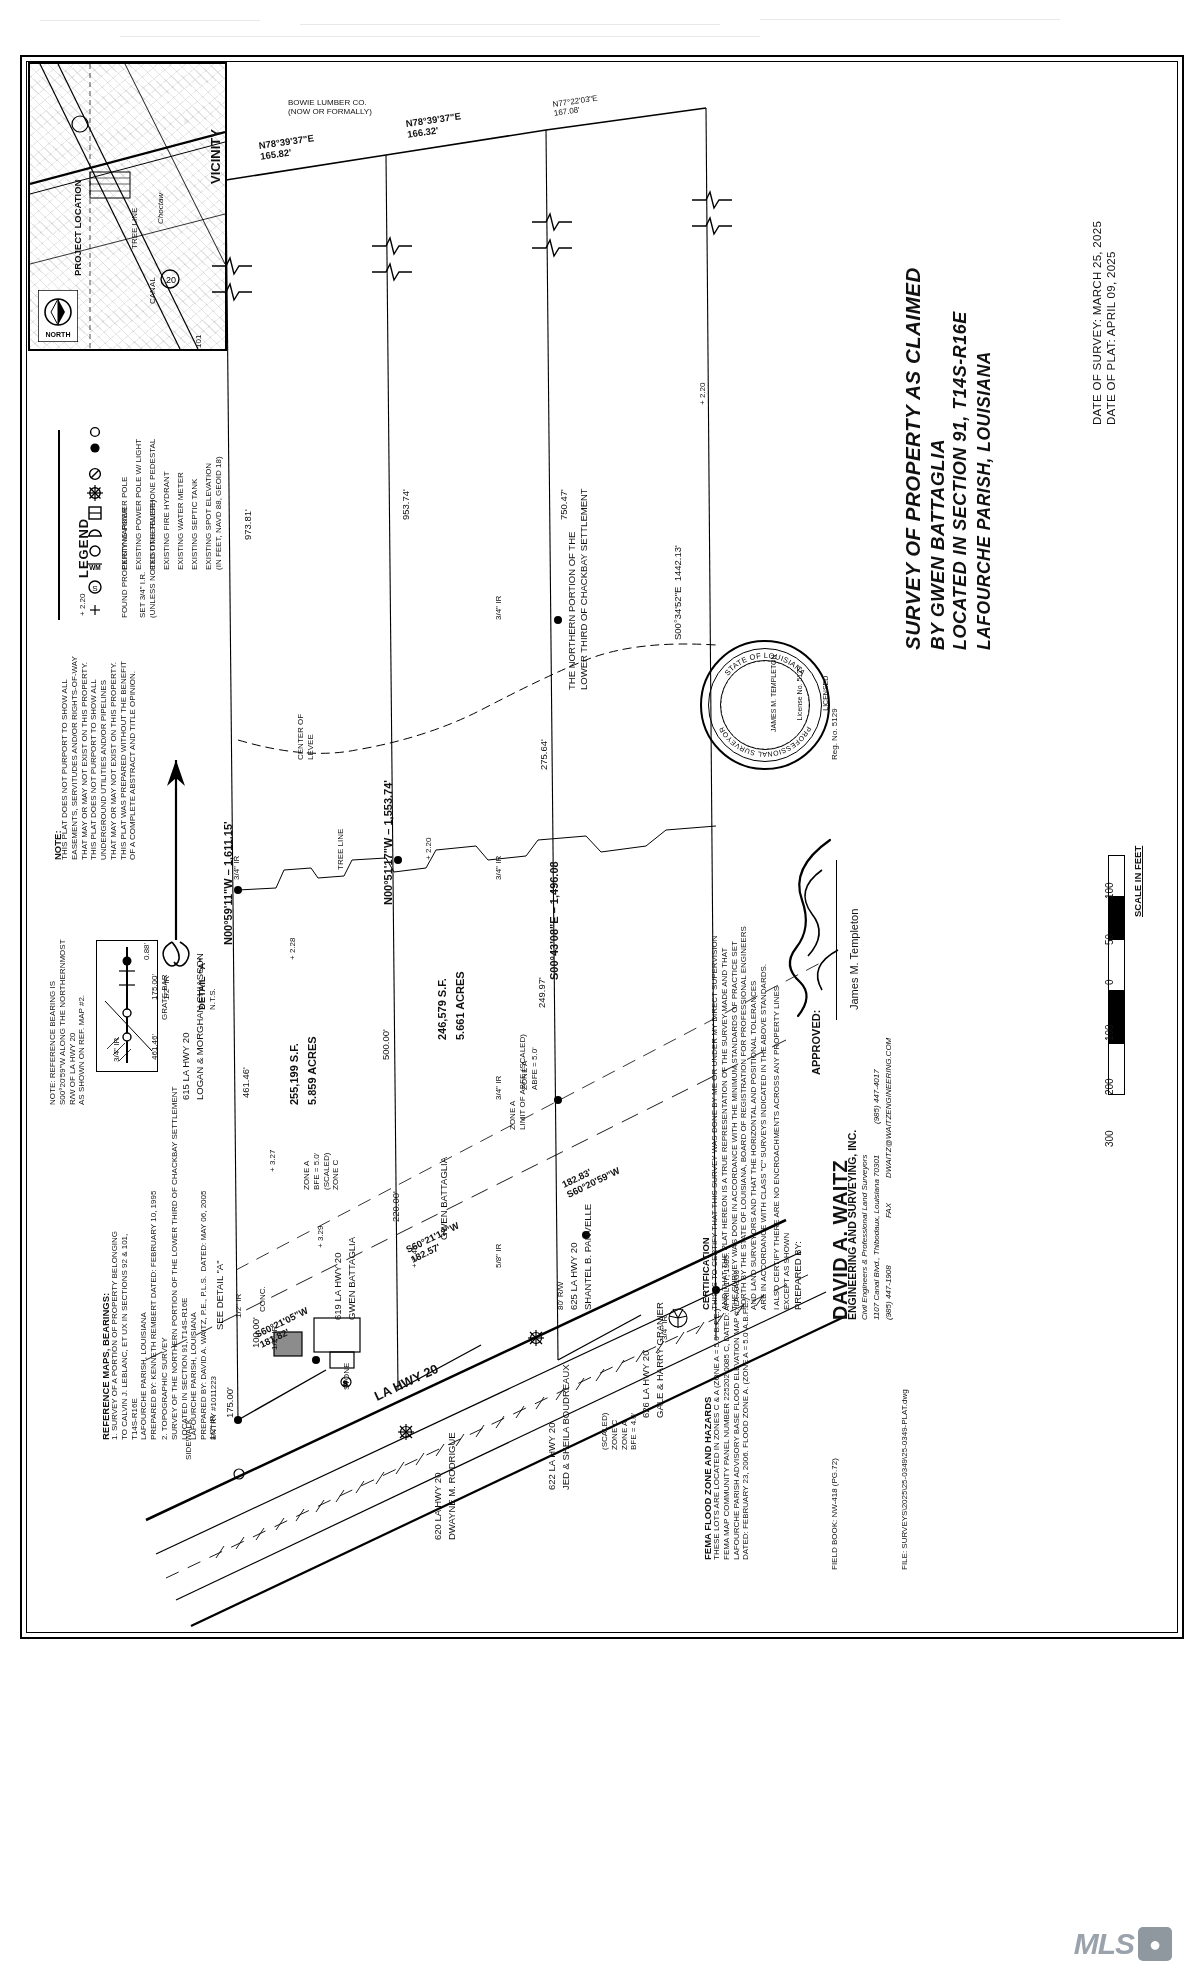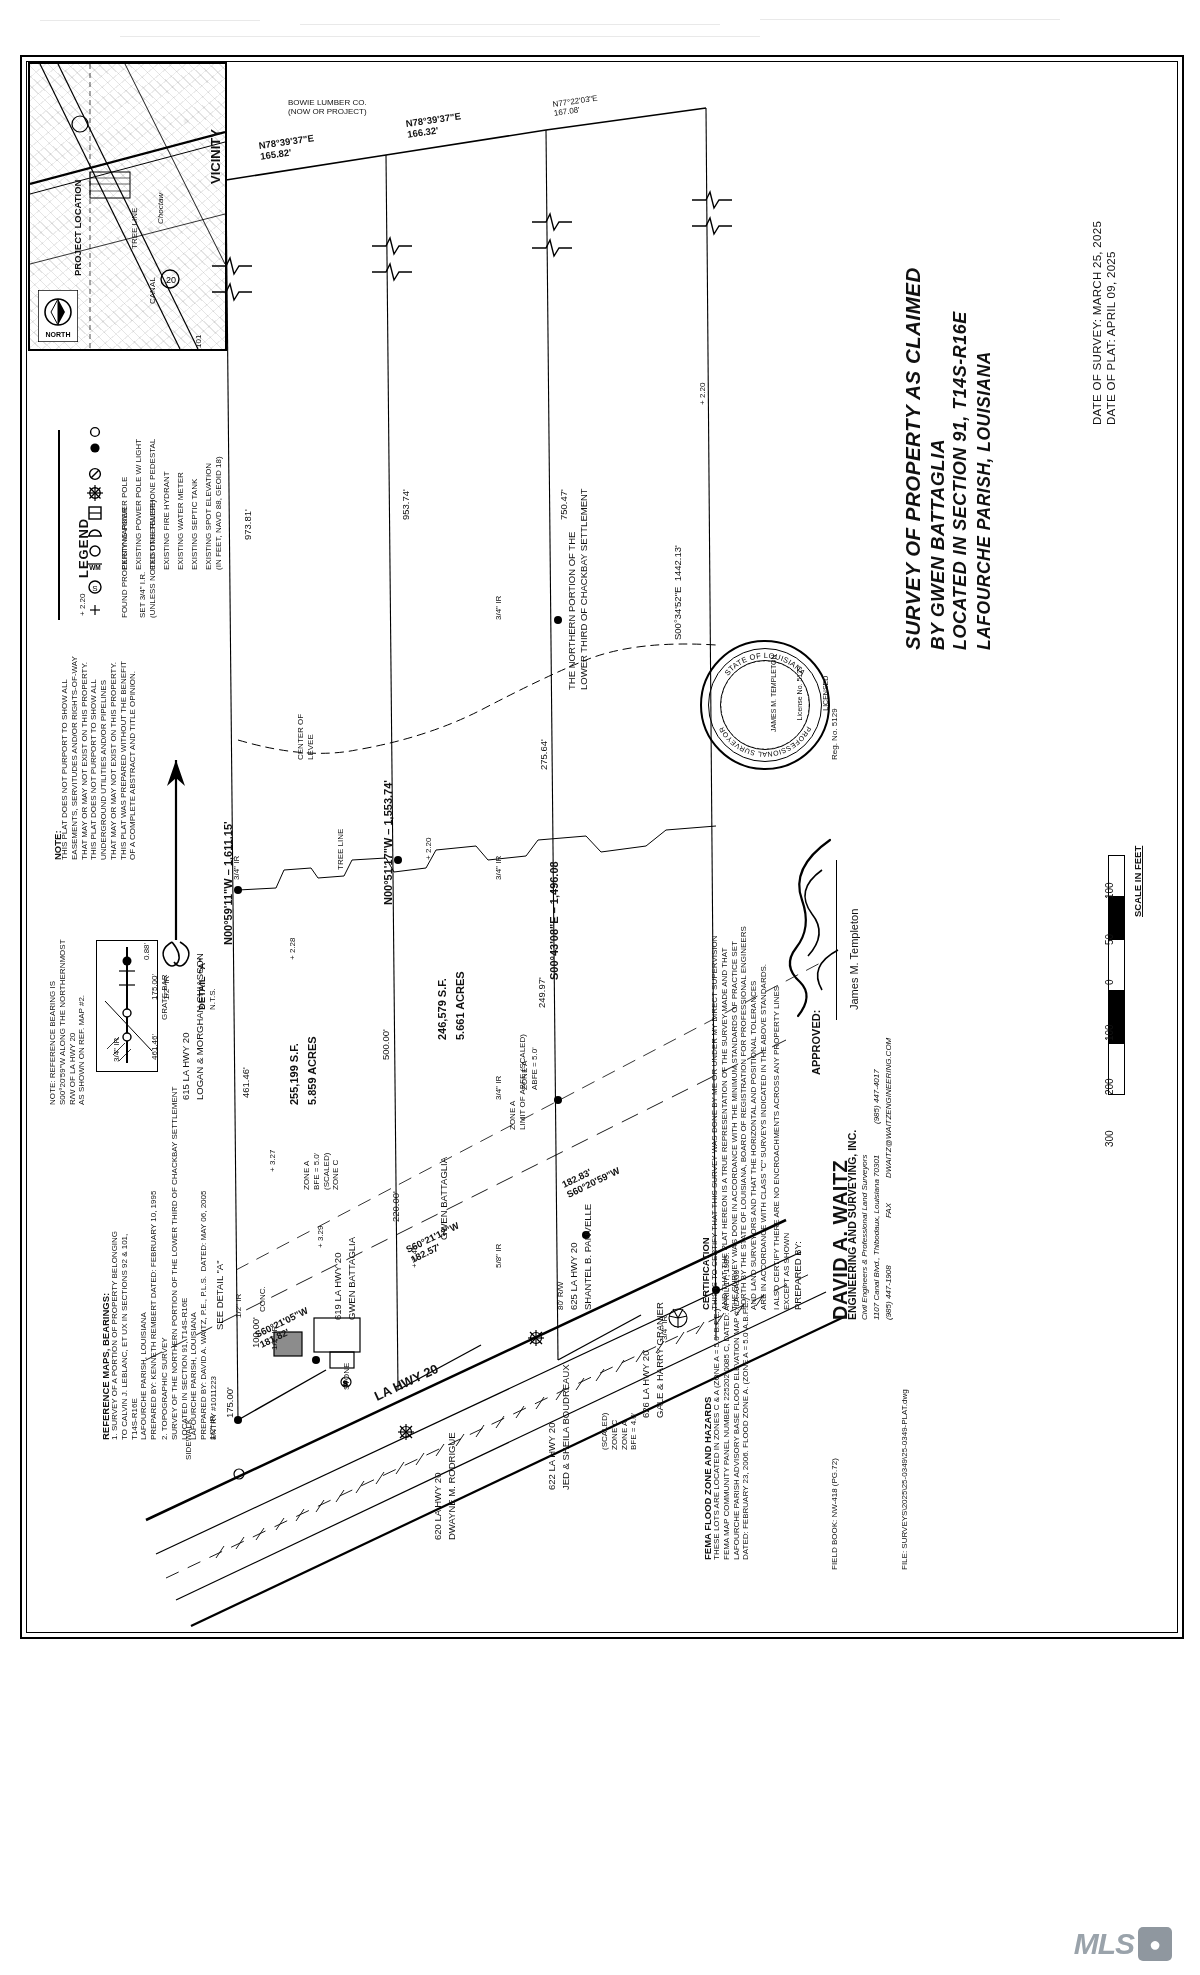--- a/index.html
+++ b/index.html
@@ -369,21 +369,21 @@
     <div>N78°39'37"E</div>
     <div>166.32'</div>
   </div>
   <div style="position:absolute;left:552px;top:100px;transform:rotate(-8deg);transform-origin:0 0" class="xs">
     <div>N77°22'03"E</div>
     <div>167.08'</div>
   </div>
 
   <div style="position:absolute;left:288px;top:98px" class="xs">
     <div style="white-space:pre">BOWIE LUMBER CO.
-(NOW OR PROJECT)</div>
+(NOW OR FORMALLY)</div>
   </div>
 
   <div class="rot md bold" style="left:222px;top:945px">N00°59'11"W – 1,611.15'</div>
   <div class="rot md bold" style="left:382px;top:905px">N00°51'17"W – 1,553.74'</div>
   <div class="rot md bold" style="left:548px;top:980px">S00°43'08"E – 1,496.08</div>
   <div class="rot sm" style="left:672px;top:640px">S00°34'52"E  1442.13'</div>
 
   <div class="rot sm" style="left:242px;top:540px">973.81'</div>
   <div class="rot sm" style="left:400px;top:520px">953.74'</div>
   <div class="rot sm" style="left:558px;top:520px">750.47'</div>

